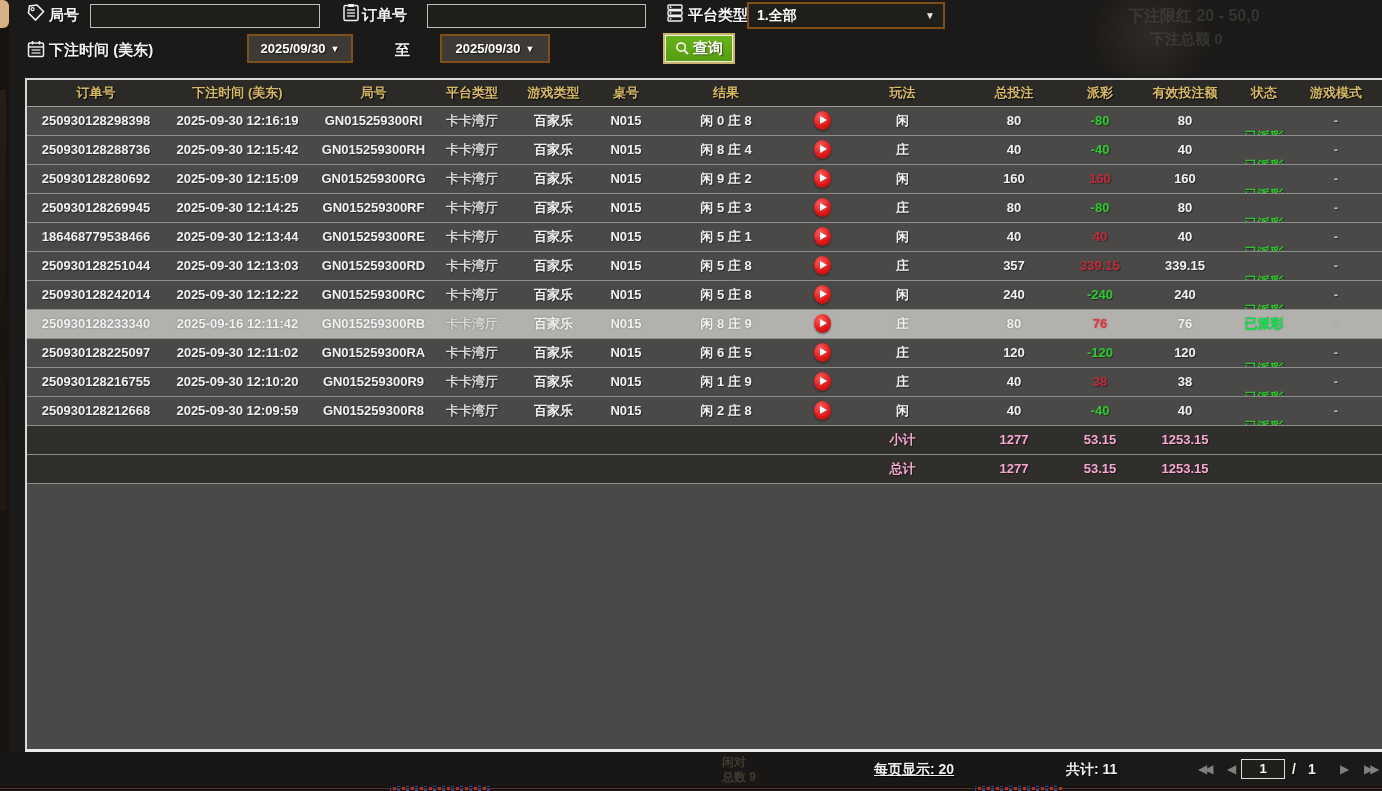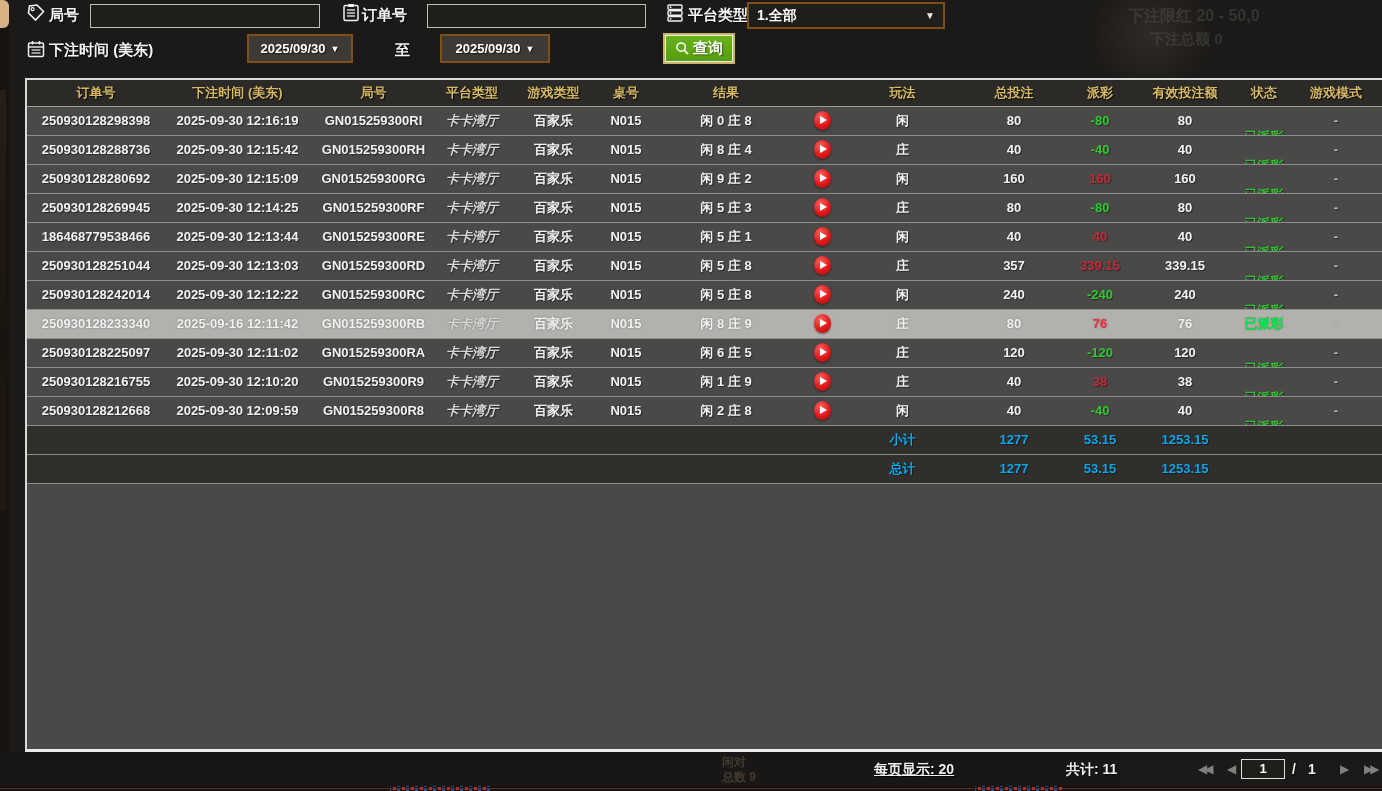--- a/index.html
+++ b/index.html
@@ -53,26 +53,26 @@
   .tbl{
     position:absolute;left:25px;top:78px;width:1357px;height:674px;box-sizing:border-box;
     border-left:2px solid #d9d9d9;border-top:2px solid #d9d9d9;border-bottom:3px solid #e9e9e9;
     background:#4a4948;font-size:13px;font-weight:700;
   }
   .trow,.thead{display:flex;width:1355px;}
   .thead{background:#2b2a27;height:26px;line-height:26px;border-bottom:1px solid #9c9c9c;}
   .thead .cell{color:#d7b964;text-shadow:1px 1px 1px rgba(0,0,0,.8);}
   .trow{background:#4a4948;height:28px;line-height:28px;border-bottom:1px solid #8c8c8c;color:#f2f2f2;cursor:pointer;text-shadow:1px 1px 1px rgba(0,0,0,.45);}
   .trow.selected{background:#b3b1ad;text-shadow:0 0 2px rgba(0,0,0,.35);align-items:flex-end;}
-  .trow.sumrow{background:#302f2c;color:#0ea5e9;cursor:default;}
+  .trow.sumrow{background:#302f2c;color:#f9a8d4;cursor:default;}
   .cell{display:inline-block;text-align:center;overflow:hidden;white-space:nowrap;box-sizing:border-box;}
   .c0{width:138px}.c1{width:145px}.c2{width:127px}.c3{width:70px}.c4{width:93px}
   .c5{width:52px}.c6{width:148px}.c7{width:45px}.c8{width:115px}.c9{width:108px}
   .c10{width:64px}.c11{width:106px}.c12{width:52px}.c13{width:92px}
-  .cell.platform{color:#d6d6d6;font-style:italic;}
+  .cell.platform{color:#d6d6d6;}
   .cell.pos{color:#c22a38;}
   .cell.neg{color:#2fca2f;}
   .cell.status{color:#2ec22e;margin-top:16px;}
   .trow.selected .cell.status{color:#00e645;}
   .trow.selected .cell.pos{color:#e8303e;}
   .cell.dim{color:#c0c0c0;}
   .play-icon{
     display:inline-flex;align-items:center;justify-content:center;
     width:17px;height:19px;border-radius:50%;vertical-align:middle;margin-top:-3px;
     background:radial-gradient(circle at 38% 30%,#ff6060 0%,#e01818 55%,#a00d0d 100%);

